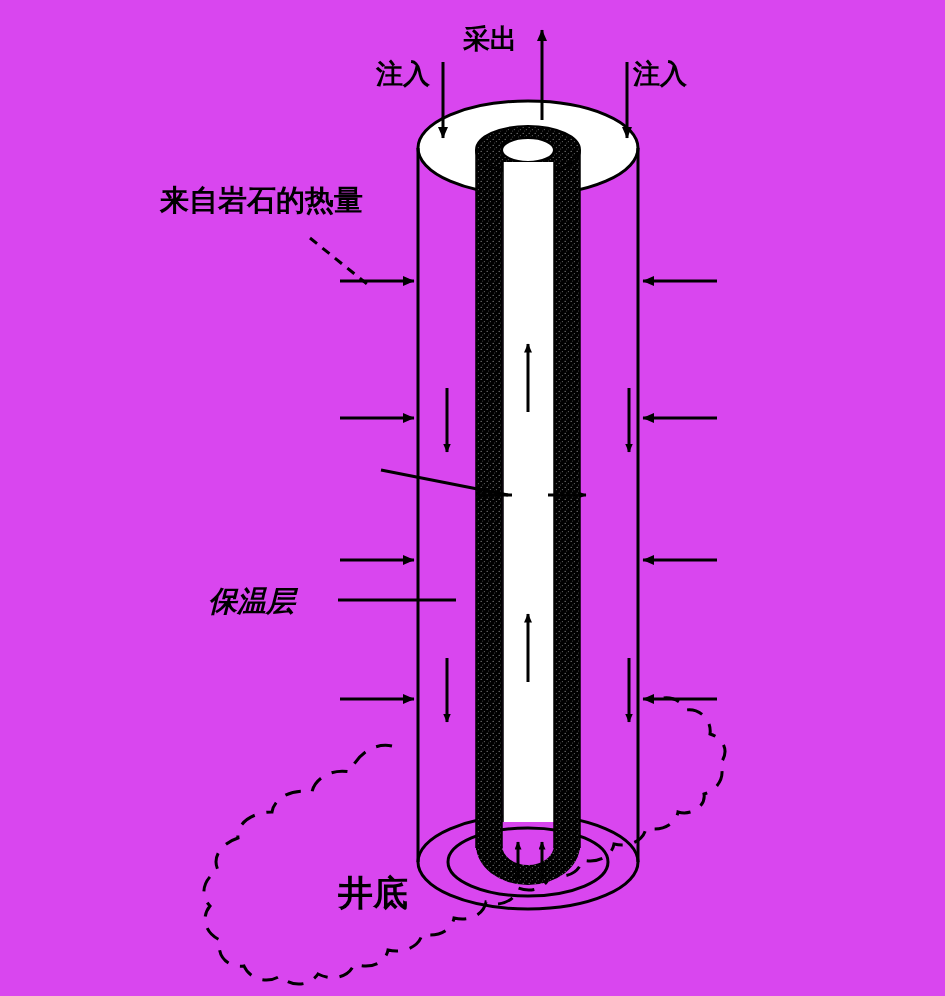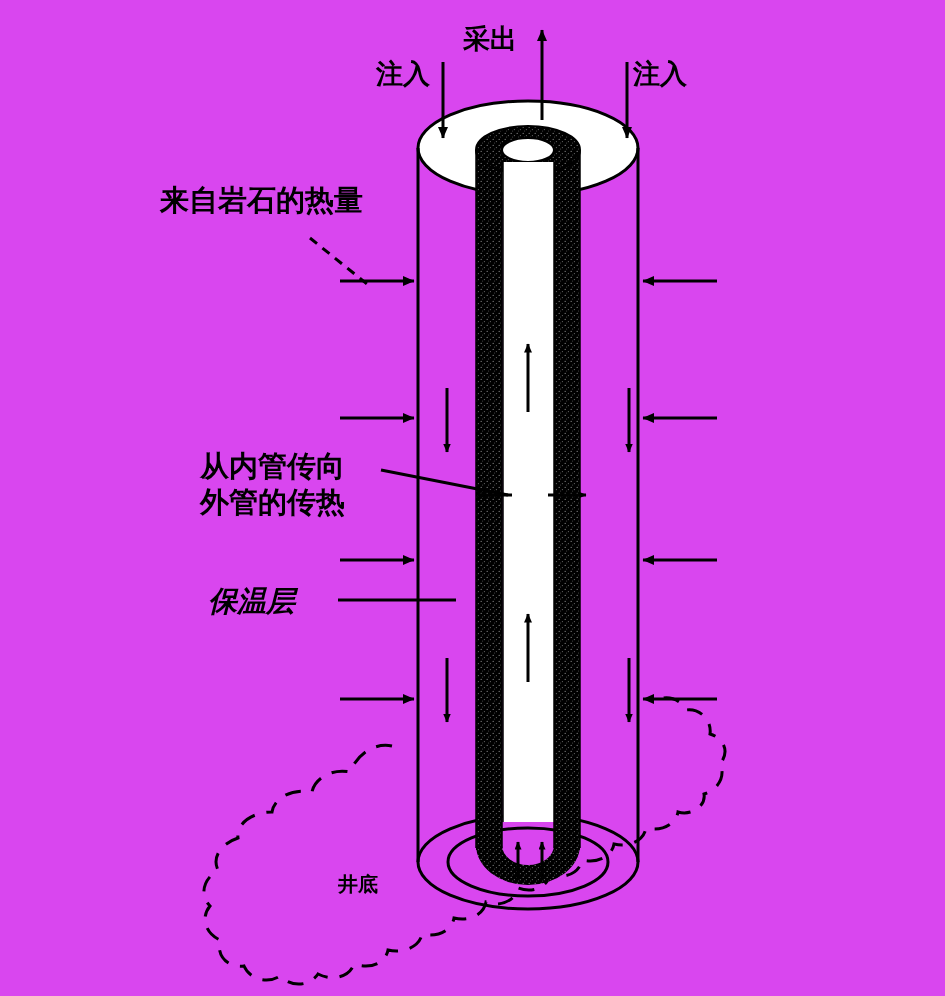--- a/index.html
+++ b/index.html
@@ -23,21 +23,21 @@
     line-height: 1.25;
     white-space: pre;
     user-select: none;
   }
   .lbl-produce { left: 463px; top: 22px; font-size: 27px; }
   .lbl-inject-left { left: 376px; top: 57px; font-size: 27px; }
   .lbl-inject-right { left: 633px; top: 57px; font-size: 27px; }
   .lbl-rock-heat { left: 160px; top: 182px; font-size: 29px; text-align: center; }
   .lbl-inner-outer { left: 200px; top: 448px; font-size: 29px; }
   .lbl-insulation { left: 208px; top: 583px; font-size: 29px; font-style: italic; }
-  .lbl-bottom { left: 338px; top: 872px; font-size: 20px; text-align: center; }
+  .lbl-bottom { left: 338px; top: 872px; font-size: 35px; text-align: center; }
   svg#art {
     position: absolute;
     left: 0; top: 0;
     width: 945px;
     height: 996px;
   }
 </style>
 </head>
 <body>
 
@@ -177,18 +177,16 @@
 
     <g>
       <line x1="338" y1="600" x2="456" y2="600" stroke="#000" stroke-width="3"></line>
     </g>
   </svg>
 
   <div class="label lbl-produce">采出</div>
   <div class="label lbl-inject-left">注入</div>
   <div class="label lbl-inject-right">注入</div>
   <div class="label lbl-rock-heat">来自岩石的热量</div>
-  <div class="label lbl-inner-outer">从内管传向
-外管的传热</div>
   <div class="label lbl-insulation">保温层</div>
   <div class="label lbl-bottom">井底</div>
 
 </div>
 
 </body></html>

